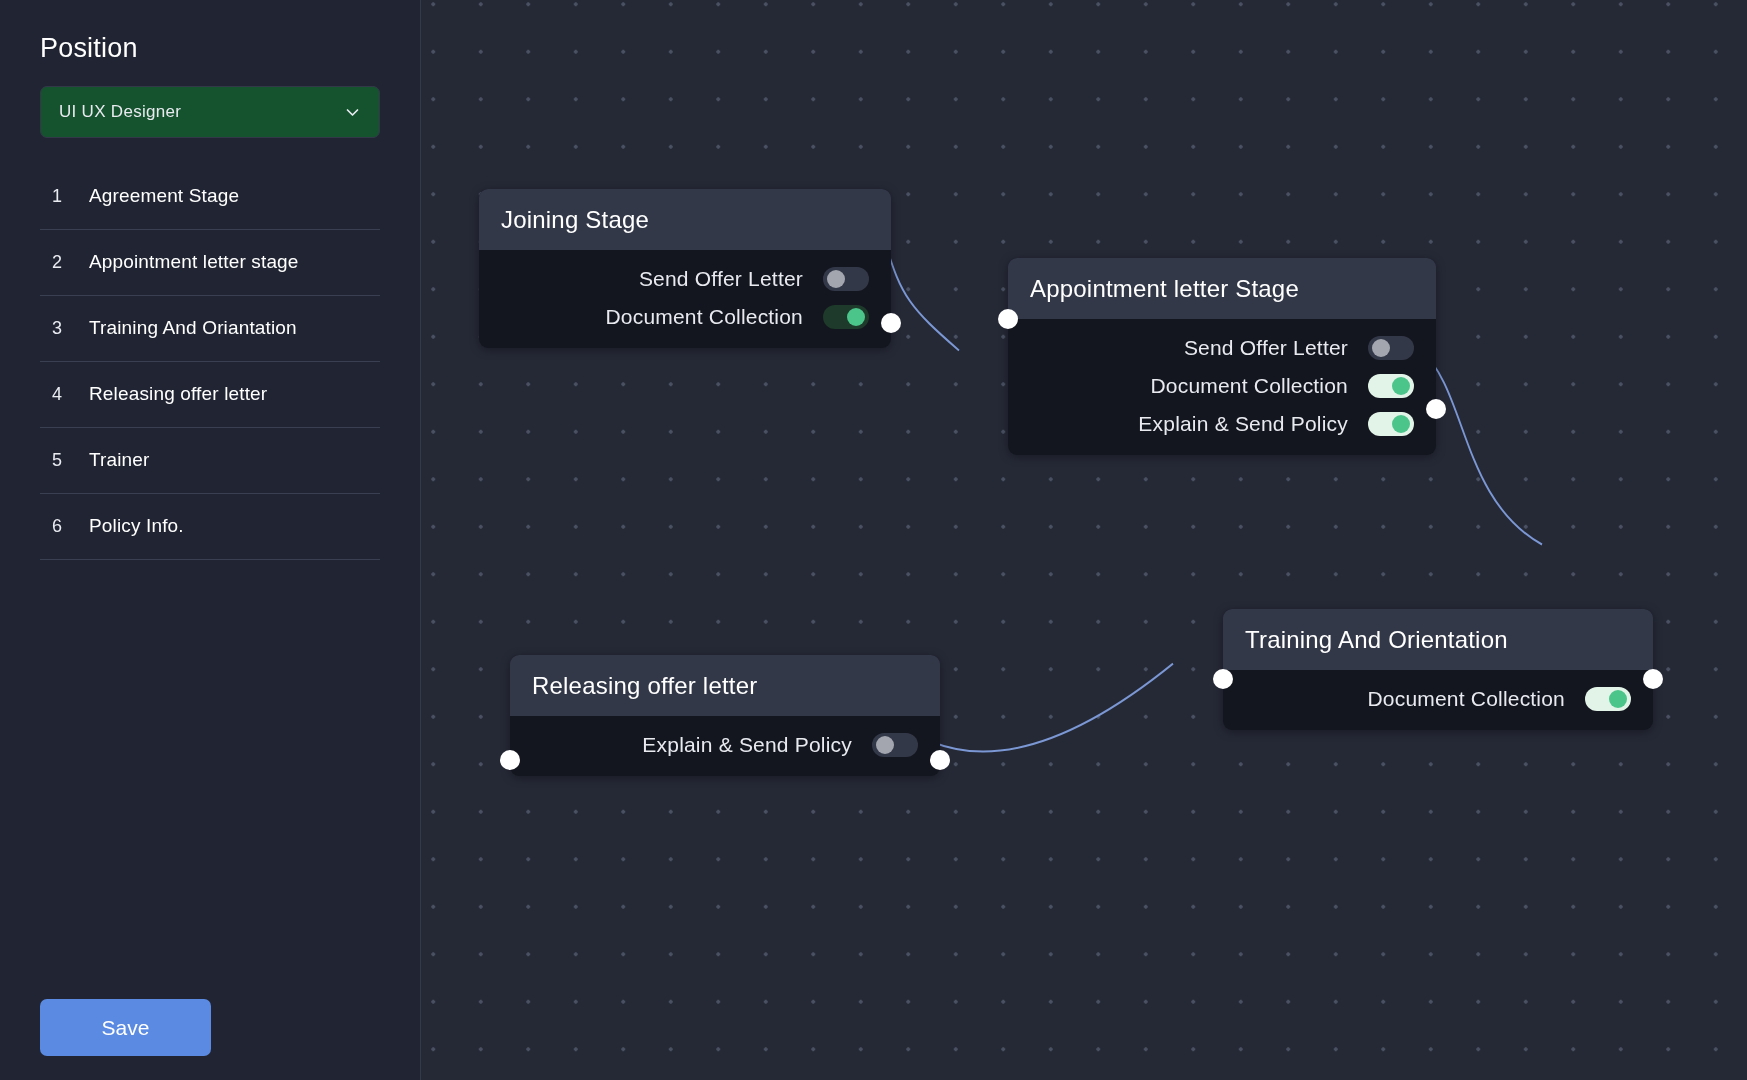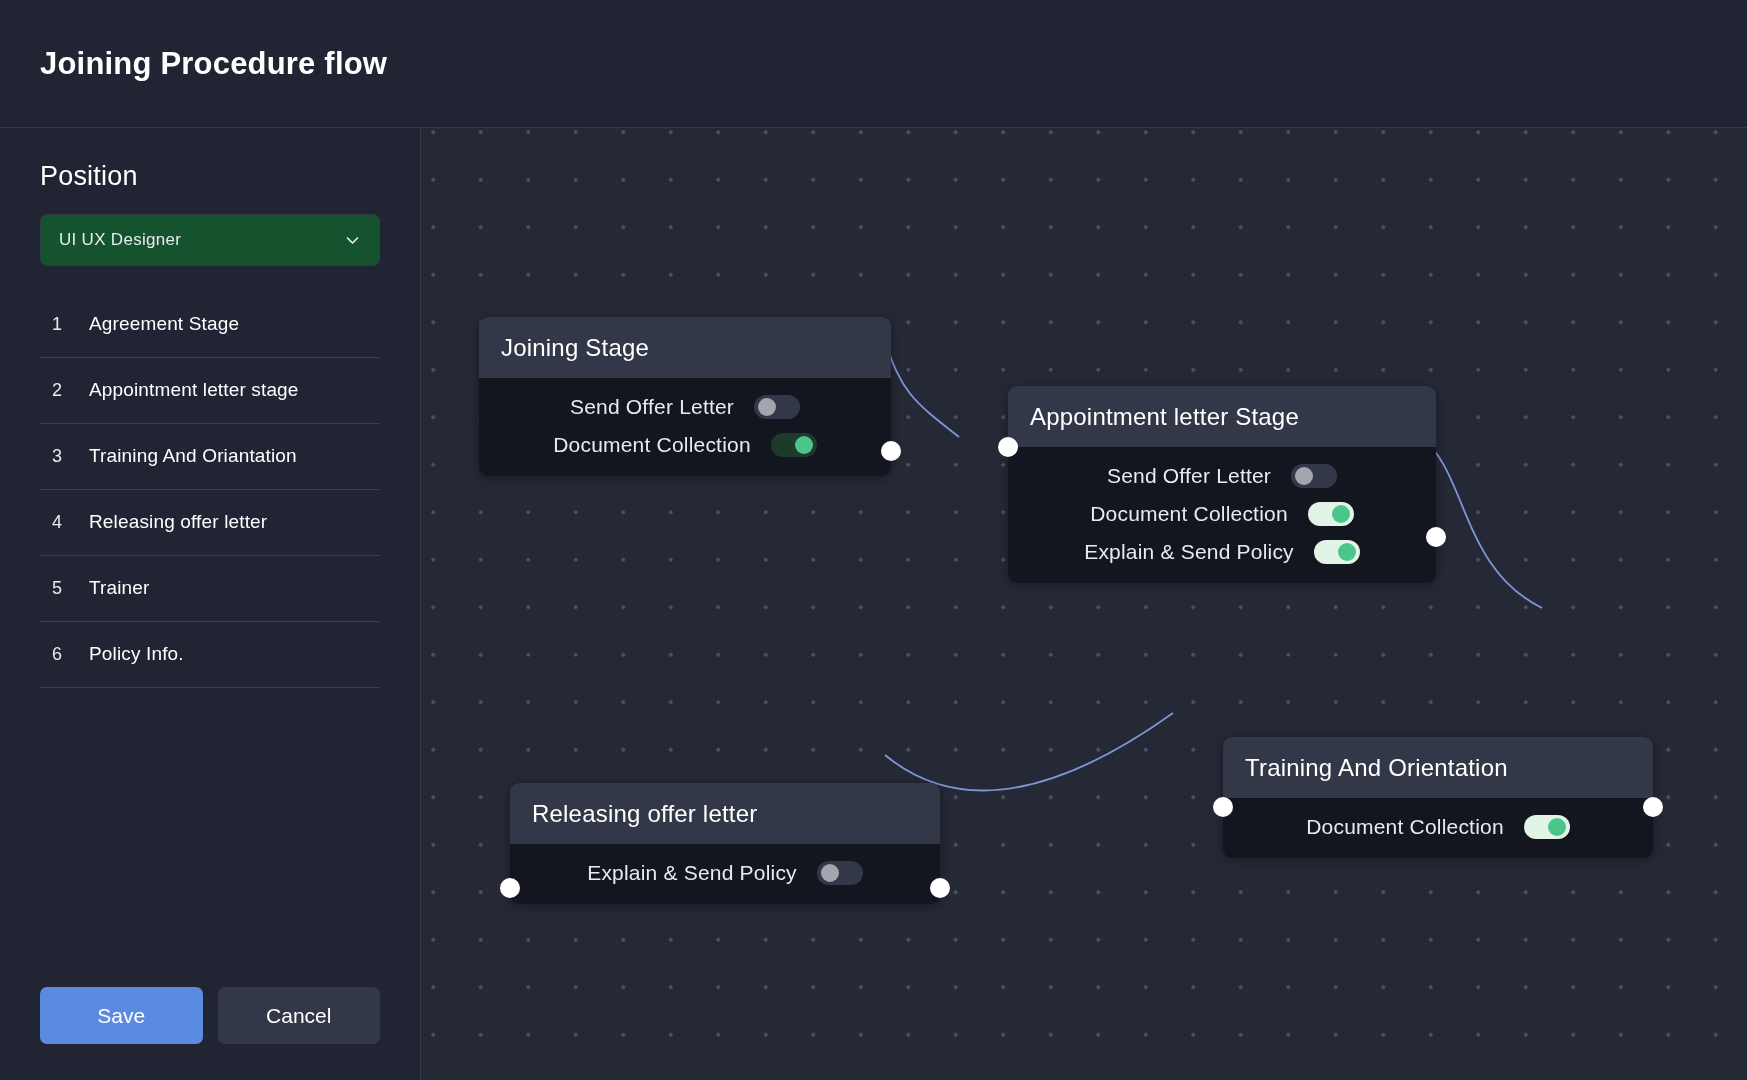--- a/index.html
+++ b/index.html
@@ -60,21 +60,21 @@
     display:flex; align-items:center;
     gap:27px;
     padding:21px 2px 22px 12px;
     border-bottom:1px solid #3a4051;
     cursor:pointer;
   }
   .stage-num { font-size:18px; color:#e9ebf1; width:10px; }
   .stage-name { font-size:19px; color:#ffffff; letter-spacing:0.15px;text-align:right; }
 
   .actions {
-    margin-top:auto; margin-bottom:36px;
+    margin-top:auto; margin-bottom:24px;
     display:flex; gap:15px;
   }
   .btn {
     height:57px; border-radius:7px;
     display:flex; align-items:center; justify-content:center;
     font-size:21px; color:#ffffff;
     cursor:pointer; border:none;
     font-family:"Liberation Sans", sans-serif;
   }
   .btn-save { width:171px; background:#5b8ae2; }
@@ -100,21 +100,21 @@
     overflow:visible;
   }
   .node-head {
     background:#333849;
     border-radius:9px 9px 0 0;
     padding:17px 22px 16px 22px;
     font-size:24px; color:#ffffff; letter-spacing:0.2px;
   }
   .node-body { padding:10px 0 12px 0; border-radius:0 0 9px 9px; }
   .row {
-    display:flex; align-items:center; justify-content:center;
+    display:flex; align-items:center; justify-content:flex-end;
     padding:7px 22px; gap:20px;
   }
   .row-label { font-size:21px; color:#e8eaf0; letter-spacing:0.2px; white-space:nowrap; }
 
   
   .tgl {
     position:relative; width:46px; height:24px; border-radius:12px;
     flex:0 0 46px; cursor:pointer;
   }
   .tgl .knob {
@@ -131,23 +131,20 @@
   .handle {
     position:absolute; width:20px; height:20px; border-radius:50%;
     background:#ffffff; z-index:5; cursor:crosshair;
   }
 </style>
 </head>
 <body>
 
 <div class="app">
 
-  <div class="header">
-    <div class="header-title">Joining Procedure flow</div>
-  </div>
 
   <div class="body">
 
     <div class="sidebar">
       <div class="sidebar-label">Position</div>
 
       <div class="select">
         <span class="select-value">UI UX Designer</span>
         <span class="chev">
           <svg width="17" height="17" viewBox="0 0 17 17">
@@ -178,21 +175,20 @@
           <span class="stage-name">Trainer</span>
         </div>
         <div class="stage-item">
           <span class="stage-num">6</span>
           <span class="stage-name">Policy Info.</span>
         </div>
       </div>
 
       <div class="actions">
         <button class="btn btn-save">Save</button>
-        <button class="btn btn-cancel">Cancel</button>
       </div>
     </div>
 
     <div class="canvas">
 
       <svg class="edges" viewBox="0 0 1326 952" preserveAspectRatio="none">
         <path d="M 464 213 C 480 262, 490 272, 538 309" fill="none" stroke="#7b97d4" stroke-width="1.8"></path>
         <path d="M 1000 309 C 1046 344, 1040 440, 1121 480" fill="none" stroke="#7b97d4" stroke-width="1.8"></path>
         <path d="M 464 627 C 540 690, 640 665, 752 585" fill="none" stroke="#7b97d4" stroke-width="1.8"></path>
       </svg>

